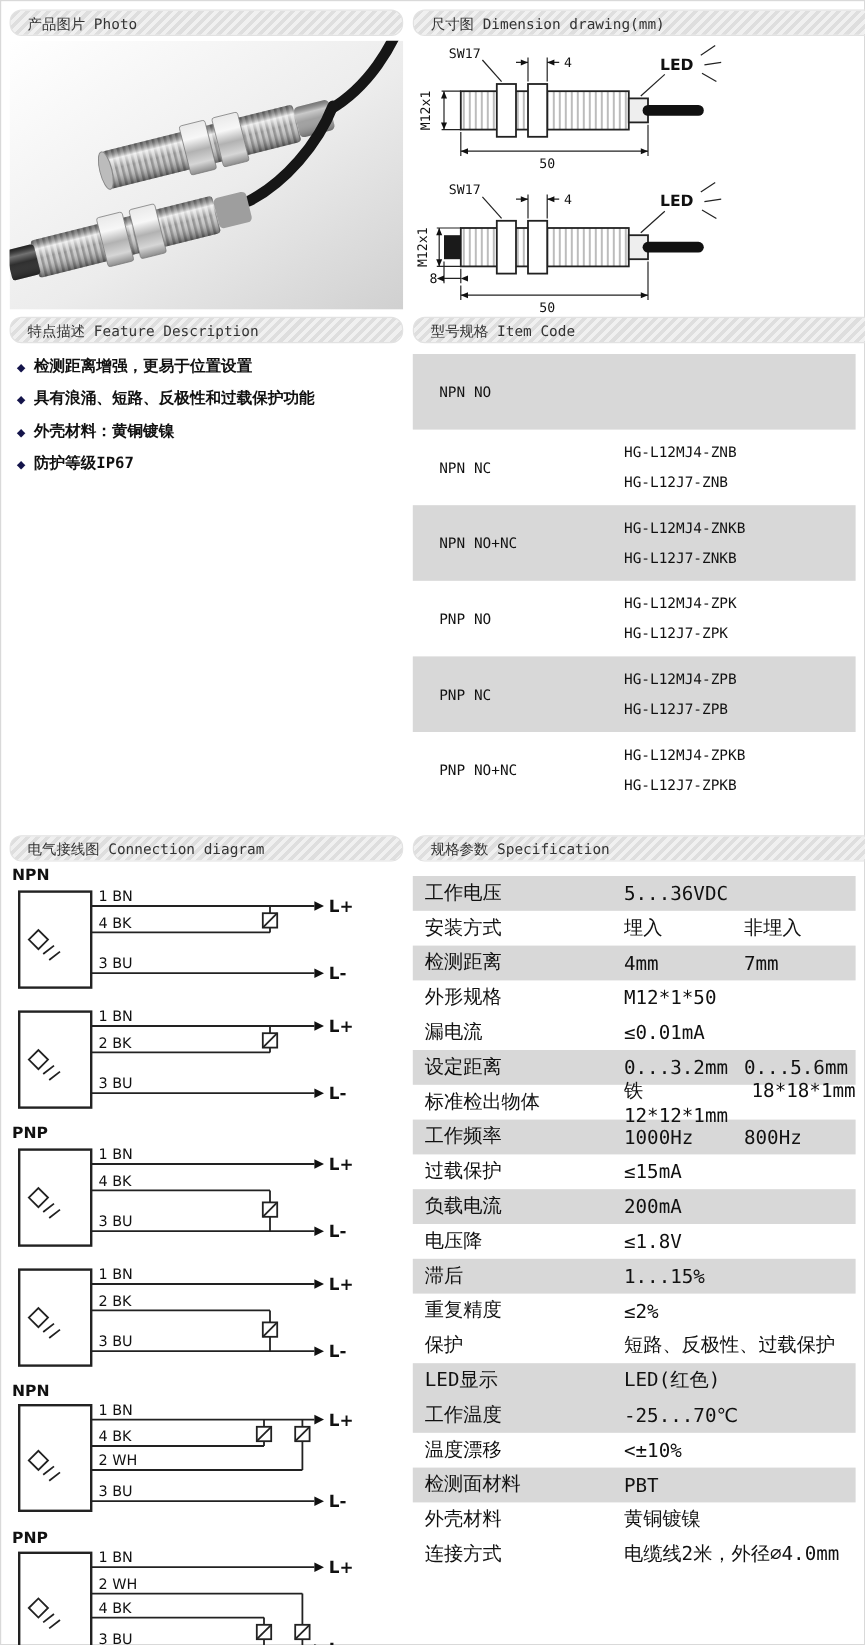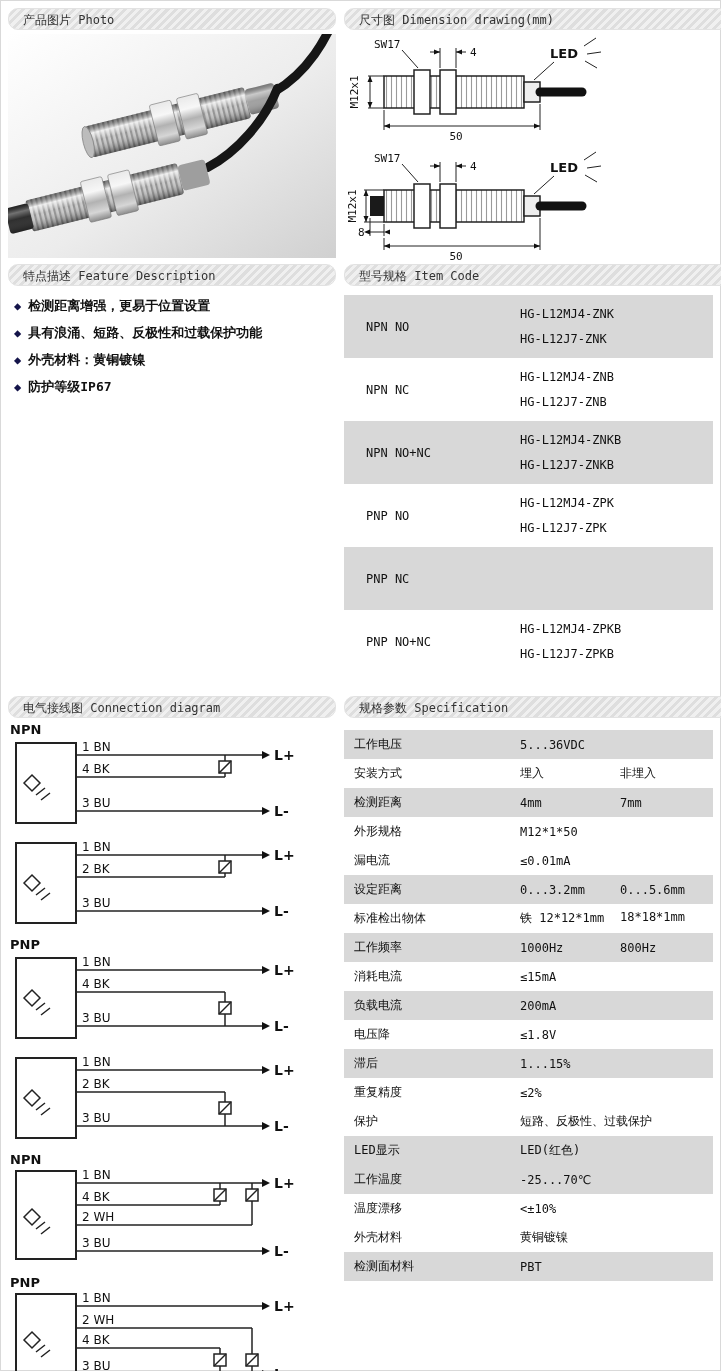--- a/index.html
+++ b/index.html
@@ -46,21 +46,21 @@
   .diagram { margin-bottom:4px; }
   .diag-label { font:bold 13px "DejaVu Sans","Liberation Sans",sans-serif; }
   .diag-label:empty { display:none; }
   .dbox { fill:none; stroke:#222; stroke-width:2; }
   .dline { fill:none; stroke:#222; stroke-width:1.5; }
   .dres { fill:#fff; stroke:#222; stroke-width:1.5; }
   .dlab { font:12px "DejaVu Sans","Liberation Sans",sans-serif; fill:#111; }
   .dpow { font:bold 14px "DejaVu Sans","Liberation Sans",sans-serif; fill:#111; }
 
   
-  .spec-table { position:absolute; left:344px; top:730px; width:369px; font-size:12px; }
+  .spec-table { position:absolute; left:344px; top:730px; width:369px; font-size:16px; }
   .spec-row { display:flex; height:29px; align-items:center; }
   .spec-row.alt { background:#d8d8d8; }
   .spec-label { width:176px; padding-left:10px; }
   .spec-val { flex:1; display:flex; }
   .spec-v1 { display:inline-block; min-width:100px; }
 </style>
 </head>
 <body>
 
 <div class="frame"></div>
@@ -226,24 +226,20 @@
   </div>
   <div class="feat-item">
     <span class="feat-bullet">◆</span>
     <span>防护等级IP67</span>
   </div>
 </div>
 
 <div class="ic-table">
   <div class="ic-row alt">
     <div class="ic-type">NPN NO</div>
-    <div class="ic-codes">
-      <div>HG-L12MJ4-ZNK</div>
-      <div>HG-L12J7-ZNK</div>
-    </div>
   </div>
   <div class="ic-row">
     <div class="ic-type">NPN NC</div>
     <div class="ic-codes">
       <div>HG-L12MJ4-ZNB</div>
       <div>HG-L12J7-ZNB</div>
     </div>
   </div>
   <div class="ic-row alt">
     <div class="ic-type">NPN NO+NC</div>
@@ -254,20 +250,24 @@
   </div>
   <div class="ic-row">
     <div class="ic-type">PNP NO</div>
     <div class="ic-codes">
       <div>HG-L12MJ4-ZPK</div>
       <div>HG-L12J7-ZPK</div>
     </div>
   </div>
   <div class="ic-row alt">
     <div class="ic-type">PNP NC</div>
+    <div class="ic-codes">
+      <div>HG-L12MJ4-ZPB</div>
+      <div>HG-L12J7-ZPB</div>
+    </div>
   </div>
   <div class="ic-row">
     <div class="ic-type">PNP NO+NC</div>
     <div class="ic-codes">
       <div>HG-L12MJ4-ZPKB</div>
       <div>HG-L12J7-ZPKB</div>
     </div>
   </div>
 </div>
 
@@ -475,21 +475,21 @@
       </div>
     </div>
   <div class="spec-row alt">
       <div class="spec-label">工作频率</div>
       <div class="spec-val">
         <span class="spec-v1">1000Hz</span>
         <span>800Hz</span>
       </div>
     </div>
   <div class="spec-row">
-      <div class="spec-label">消耗电流</div>
+      <div class="spec-label">过载保护</div>
       <div class="spec-val">
         <span class="spec-v1">≤15mA</span>
         <span></span>
       </div>
     </div>
   <div class="spec-row alt">
       <div class="spec-label">负载电流</div>
       <div class="spec-val">
         <span class="spec-v1">200mA</span>
         <span></span>
@@ -537,27 +537,34 @@
         <span></span>
       </div>
     </div>
   <div class="spec-row">
       <div class="spec-label">温度漂移</div>
       <div class="spec-val">
         <span class="spec-v1">&lt;±10%</span>
         <span></span>
       </div>
     </div>
+  <div class="spec-row alt">
+      <div class="spec-label">检测面材料</div>
+      <div class="spec-val">
+        <span class="spec-v1">PBT</span>
+        <span></span>
+      </div>
+    </div>
   <div class="spec-row">
       <div class="spec-label">外壳材料</div>
       <div class="spec-val">
         <span class="spec-v1">黄铜镀镍</span>
         <span></span>
       </div>
     </div>
-  <div class="spec-row alt">
-      <div class="spec-label">检测面材料</div>
-      <div class="spec-val">
-        <span class="spec-v1">PBT</span>
+  <div class="spec-row">
+      <div class="spec-label">连接方式</div>
+      <div class="spec-val">
+        <span class="spec-v1">电缆线2米，外径∅4.0mm</span>
         <span></span>
       </div>
     </div>
 </div>
 
 </body></html>

